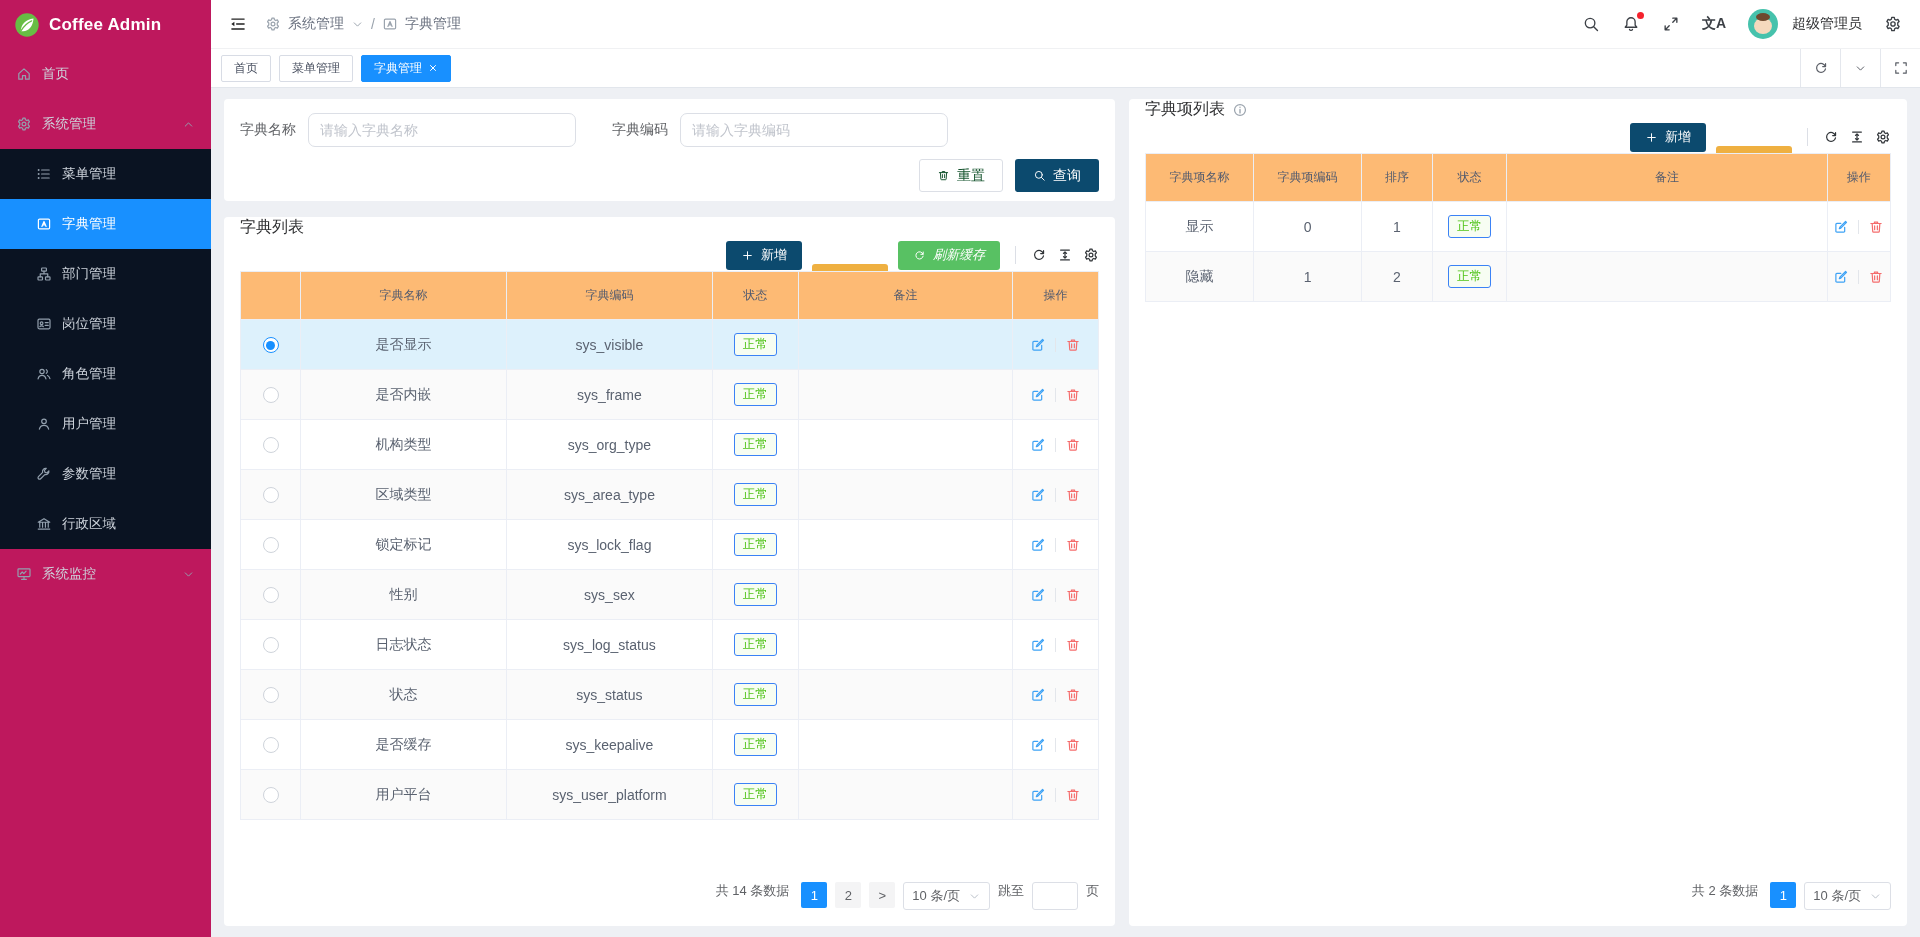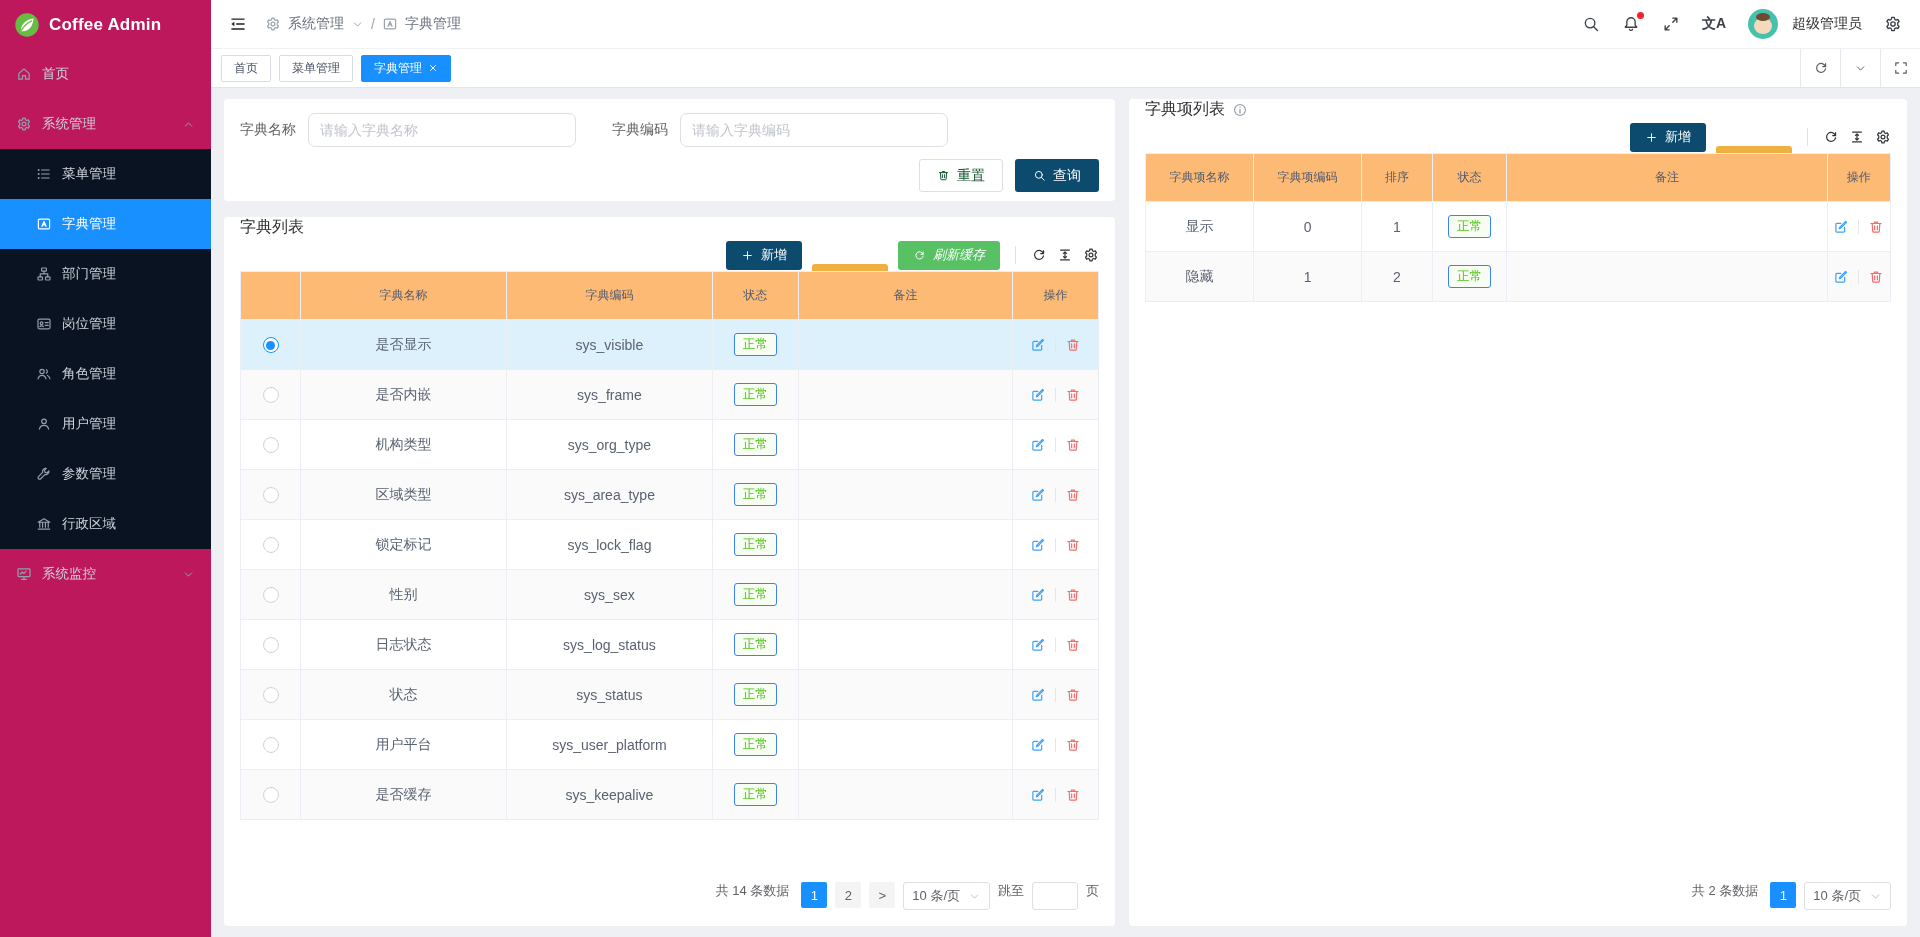--- a/index.html
+++ b/index.html
@@ -663,44 +663,44 @@
                     <span class="op-del">
                       <svg class="ic">
                         <use href="#i-trash"></use>
                       </svg>
                     </span>
                   </span>
                 </td>
             </tr>
             <tr>
               <td><span class="radio"></span></td>
+              <td>是否缓存</td>
+              <td>sys_keepalive</td>
+              <td><span class="tag-success">正常</span></td>
+              <td></td>
+              <td>
+                  <span class="ops">
+                    <span class="op-edit">
+                      <svg class="ic">
+                        <use href="#i-edit"></use>
+                      </svg>
+                    </span>
+                    <span class="op-sep"></span>
+                    <span class="op-del">
+                      <svg class="ic">
+                        <use href="#i-trash"></use>
+                      </svg>
+                    </span>
+                  </span>
+                </td>
+            </tr>
+            <tr>
+              <td><span class="radio"></span></td>
               <td>用户平台</td>
               <td>sys_user_platform</td>
-              <td><span class="tag-success">正常</span></td>
-              <td></td>
-              <td>
-                  <span class="ops">
-                    <span class="op-edit">
-                      <svg class="ic">
-                        <use href="#i-edit"></use>
-                      </svg>
-                    </span>
-                    <span class="op-sep"></span>
-                    <span class="op-del">
-                      <svg class="ic">
-                        <use href="#i-trash"></use>
-                      </svg>
-                    </span>
-                  </span>
-                </td>
-            </tr>
-            <tr>
-              <td><span class="radio"></span></td>
-              <td>是否缓存</td>
-              <td>sys_keepalive</td>
               <td><span class="tag-success">正常</span></td>
               <td></td>
               <td>
                   <span class="ops">
                     <span class="op-edit">
                       <svg class="ic">
                         <use href="#i-edit"></use>
                       </svg>
                     </span>
                     <span class="op-sep"></span>

